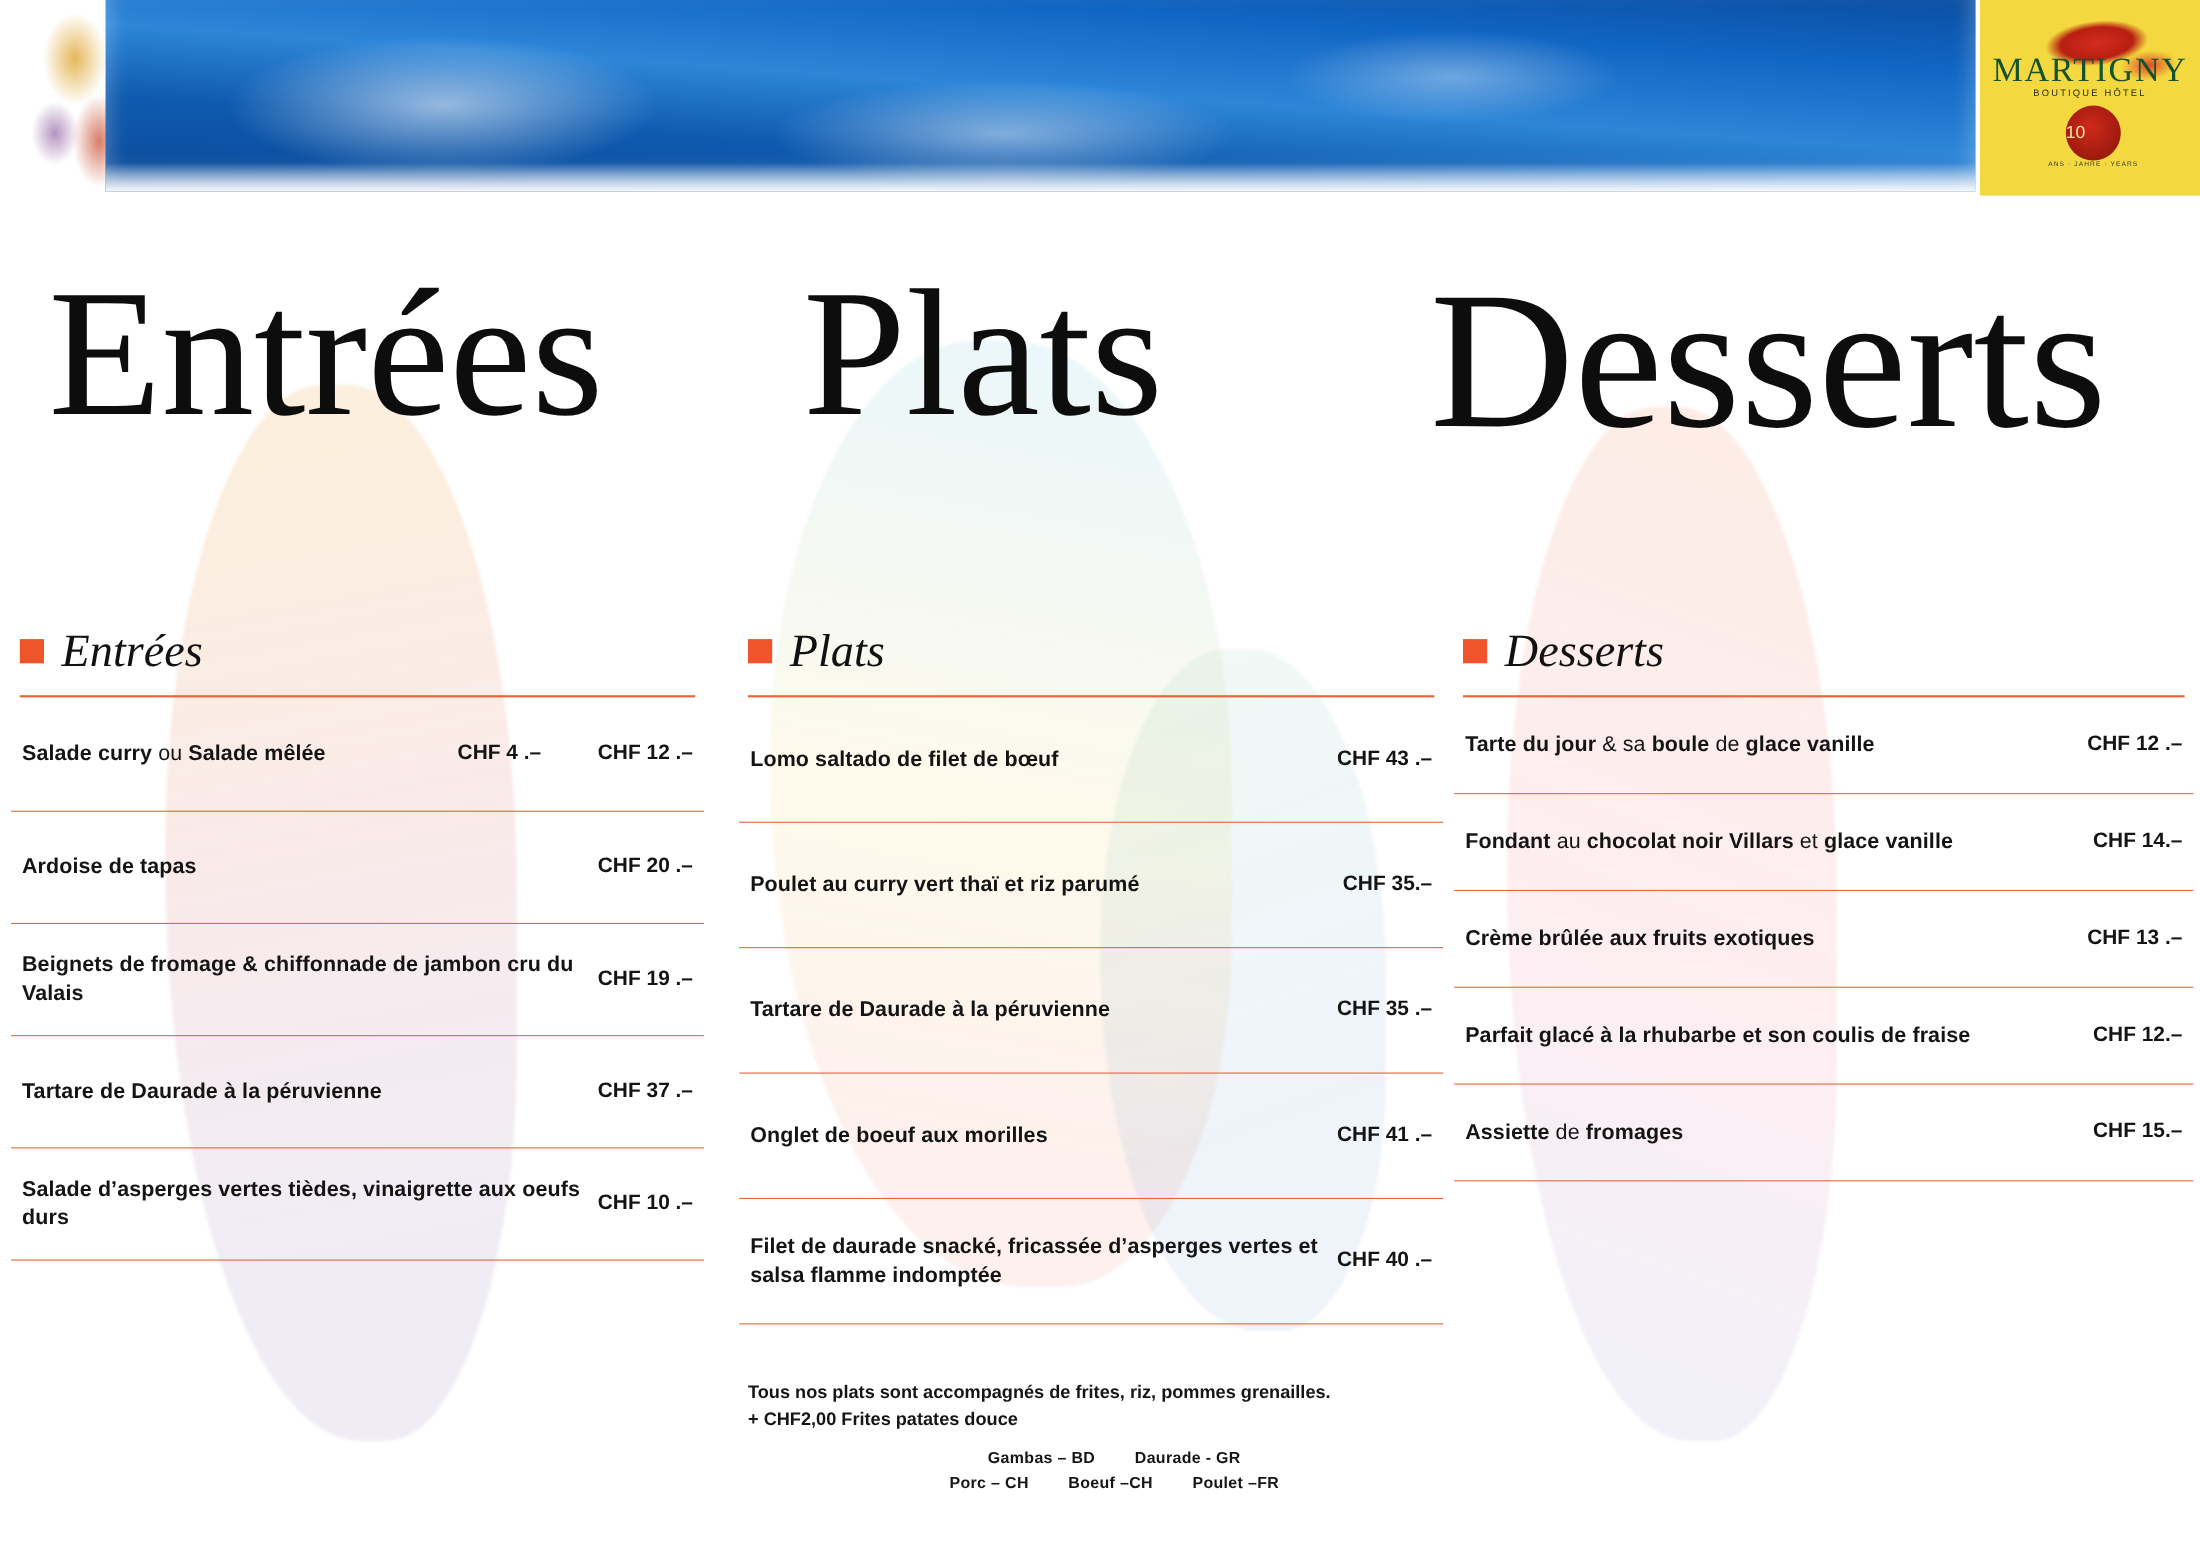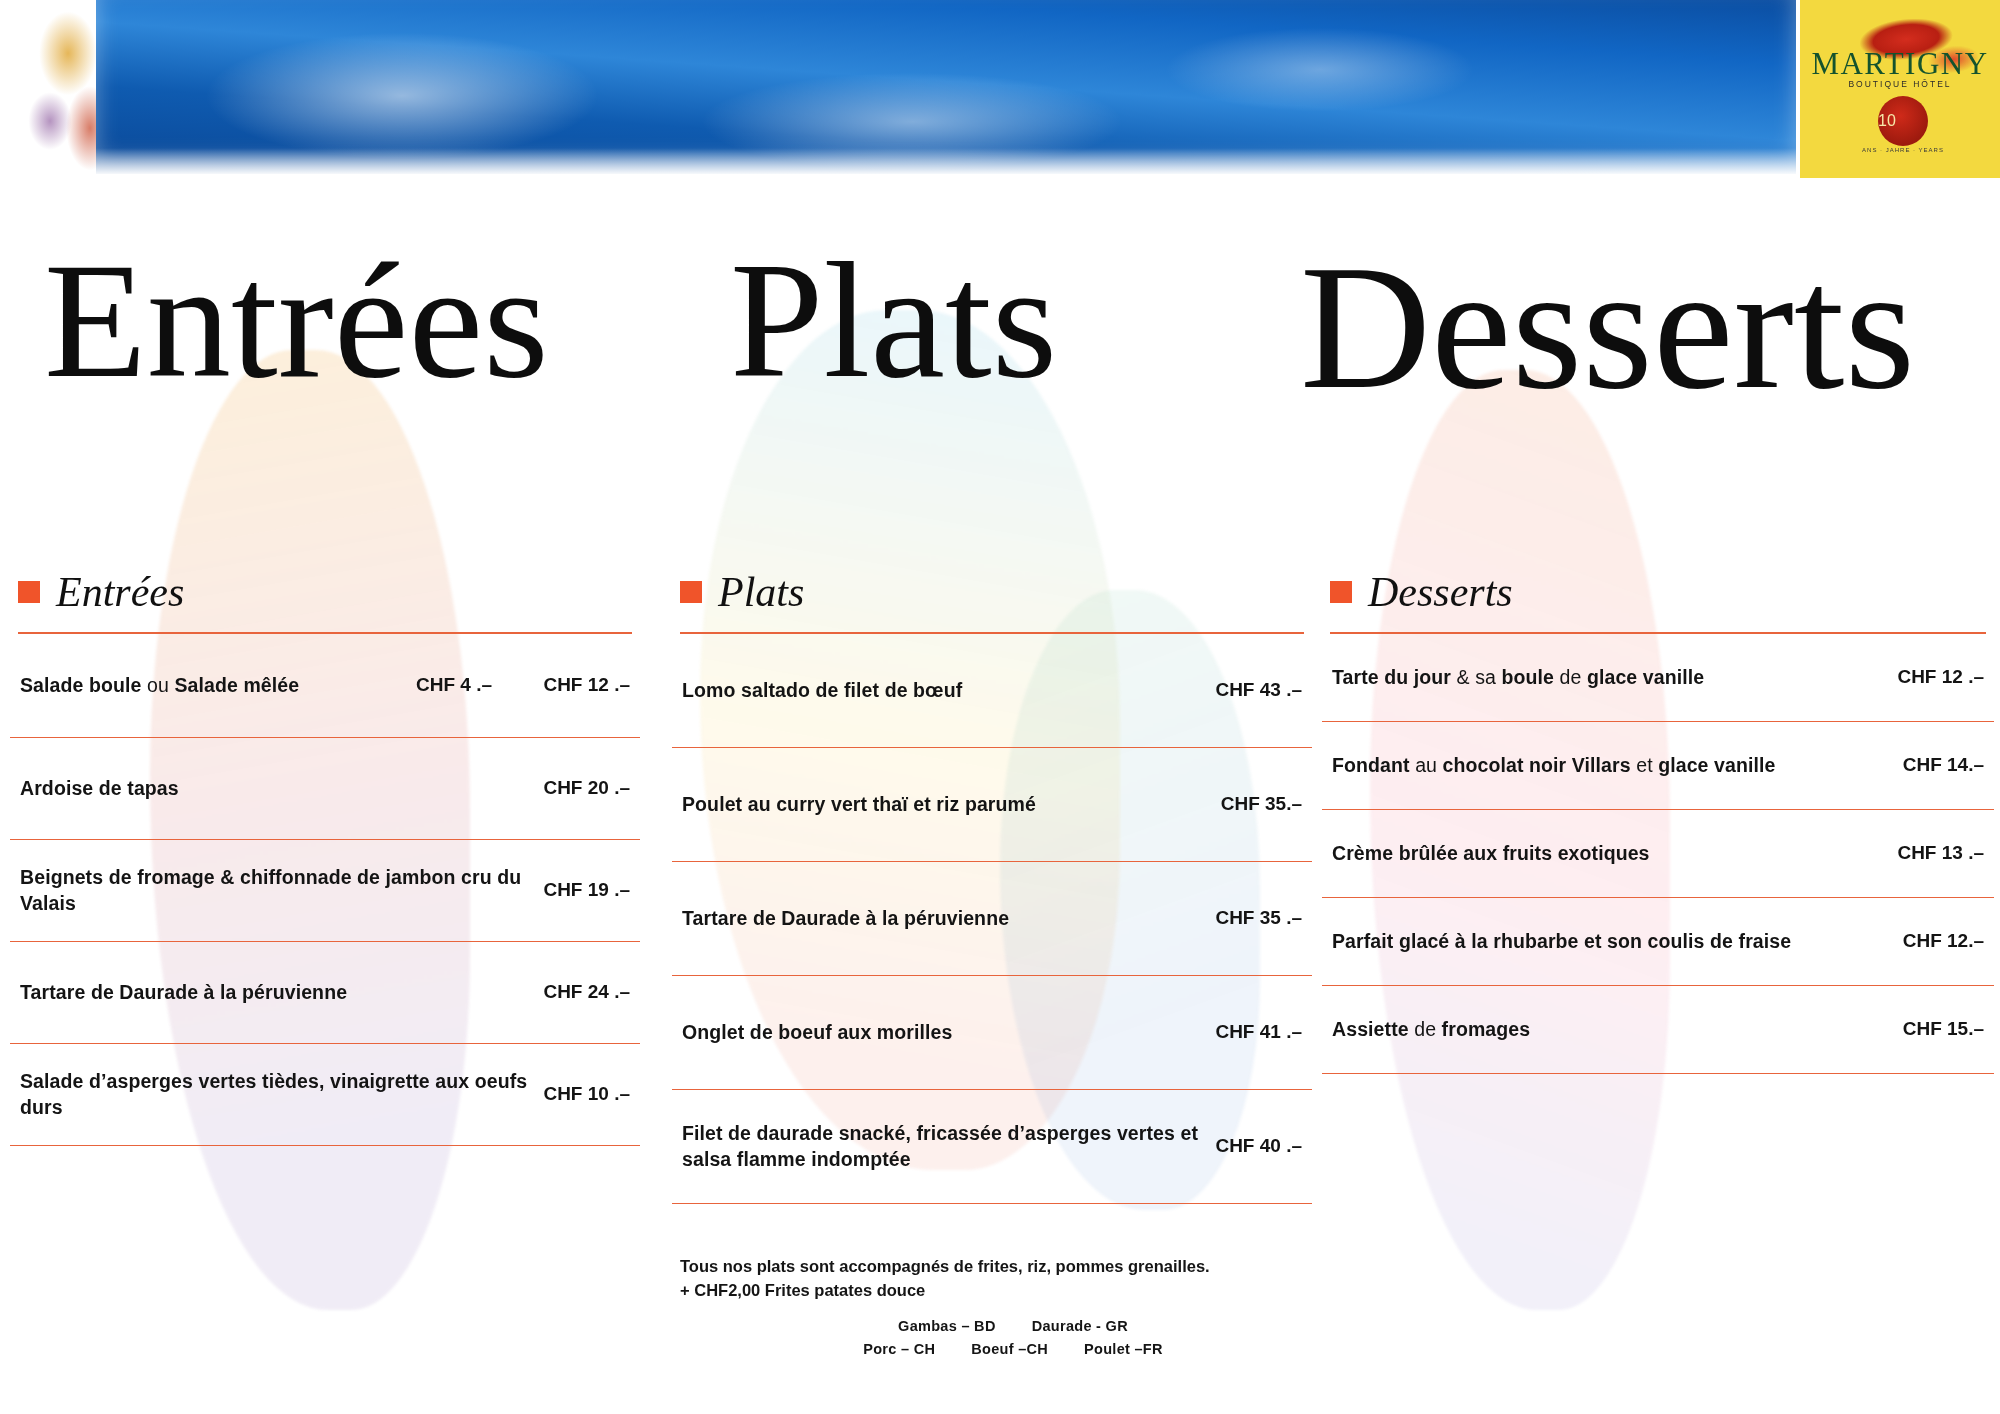--- a/index.html
+++ b/index.html
@@ -295,37 +295,37 @@
 <div class="columns">
 
   <div class="col col-1">
     <div class="sec-head">
       <span class="sq"></span>
       <span class="sec-title">Entrées</span>
     </div>
     <div class="rule"></div>
     <div class="items">
         <div class="item">
-          <div class="item-name"><span>Salade boule </span><span class="light">ou </span><span>Salade mêlée</span></div>
+          <div class="item-name"><span>Salade curry </span><span class="light">ou </span><span>Salade mêlée</span></div>
           <div class="item-price two">
             <span class="p1">CHF 4 .–</span>
             <span class="p2">CHF 12  .–</span>
           </div>
         </div>
         <div class="item">
           <div class="item-name">Ardoise de tapas</div>
           <div class="item-price">CHF 20 .–</div>
         </div>
         <div class="item">
           <div class="item-name">Beignets de fromage &amp; chiffonnade de jambon cru du Valais</div>
           <div class="item-price">CHF 19 .–</div>
         </div>
         <div class="item">
           <div class="item-name">Tartare de Daurade à la péruvienne</div>
-          <div class="item-price">CHF 24 .–</div>
+          <div class="item-price">CHF 37 .–</div>
         </div>
         <div class="item">
           <div class="item-name">Salade d’asperges vertes tièdes, vinaigrette aux oeufs durs</div>
           <div class="item-price">CHF 10 .–</div>
         </div>
       </div>
   </div>
 
   <div class="col col-2">
     <div class="sec-head">

